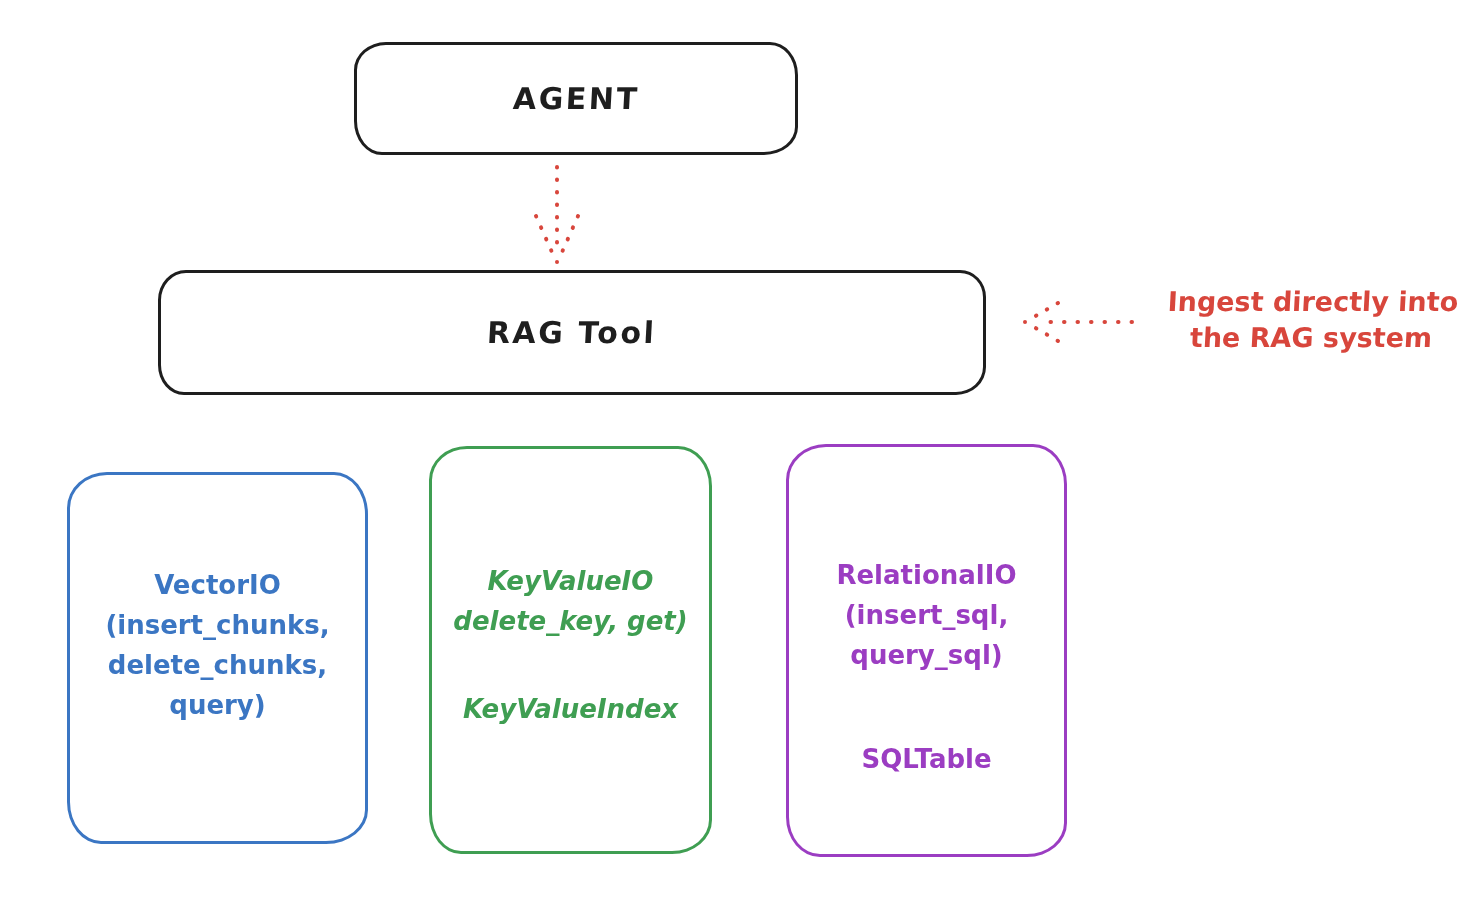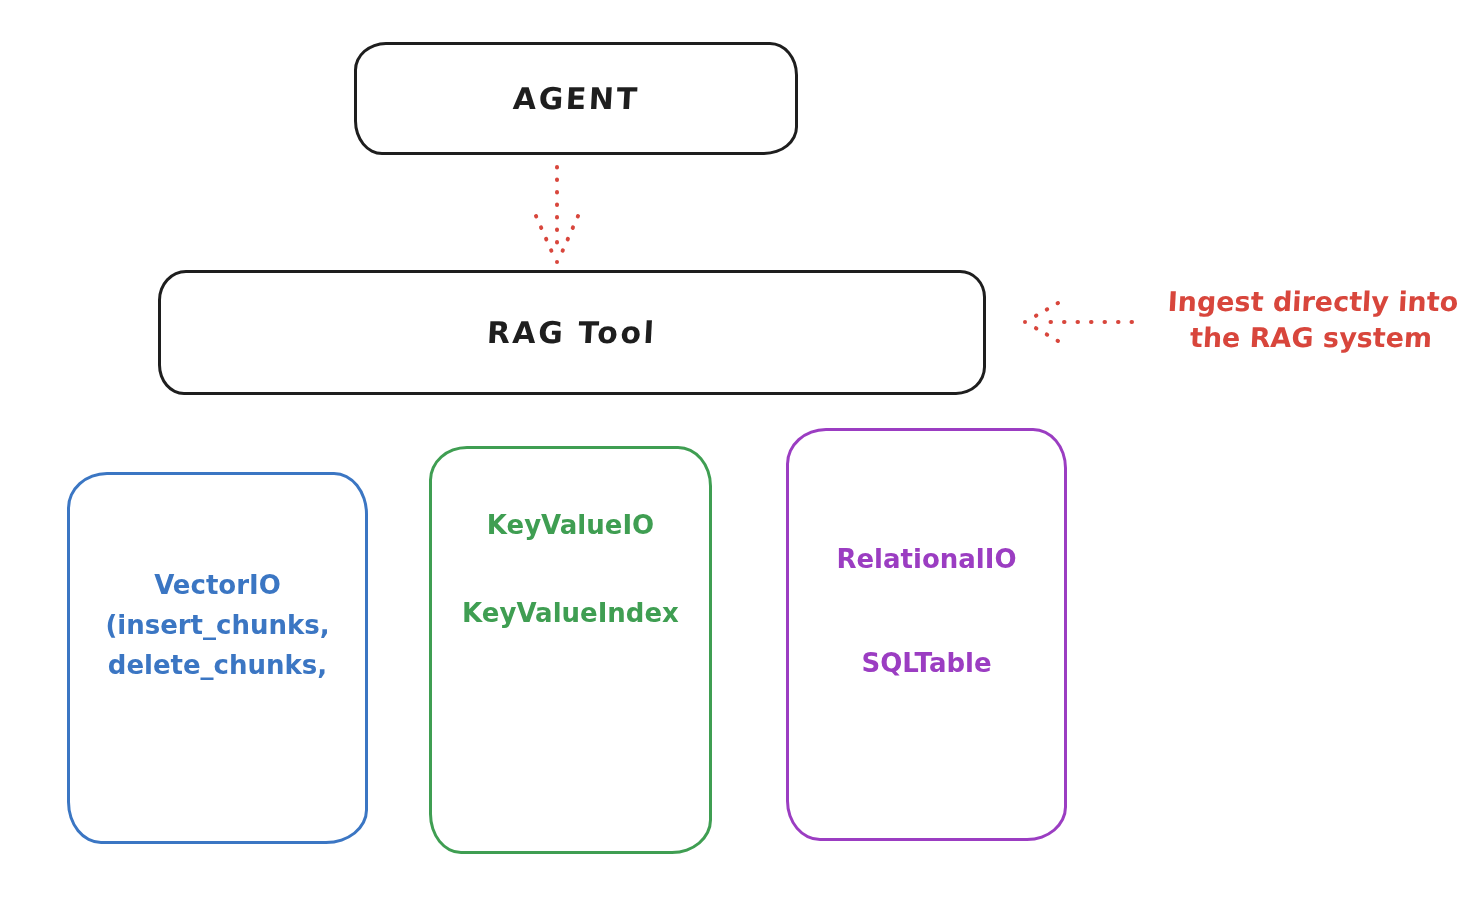--- a/index.html
+++ b/index.html
@@ -92,26 +92,27 @@
   .storage-box.vector {
     left: 67px; top: 472px; width: 301px; height: 372px;
     border-radius: 40px 34px 42px 34px / 36px 42px 34px 42px;
     padding-top: 90px;
   }
   .storage-box.vector .index-label { margin-top: 42px; }
 
   .storage-box.keyvalue {
     left: 429px; top: 446px; width: 283px; height: 408px;
     border-radius: 38px 34px 40px 32px / 34px 40px 34px 40px;
-    padding-top: 56px;
+    padding-top: 112px;
+    font-style: italic;
   }
   .storage-box.keyvalue .index-label { margin-top: 48px; }
 
   .storage-box.relational {
-    left: 786px; top: 428px; width: 281px; height: 413px;
+    left: 786px; top: 444px; width: 281px; height: 413px;
     border-radius: 40px 34px 40px 34px / 36px 40px 34px 40px;
     padding-top: 108px;
   }
   .storage-box.relational .index-label { margin-top: 64px; }
 </style>
 </head>
 <body style="--ink: #1e1e1e; --red: #d8463c; --blue: #3b76c3; --green: #3f9e52; --purple: #9b3dc2; --background: #ffffff;">
 
 <div class="node-box agent">
   <span class="node-label">AGENT</span>
@@ -139,28 +140,32 @@
 <div class="annotation">
   <div>Ingest directly into</div>
   <div>the RAG system</div>
 </div>
 
 <div class="storage-box vector" style="--c: #3b76c3;">
   <div class="lines">
     <div>VectorIO</div>
     <div>(insert_chunks,</div>
     <div>delete_chunks,</div>
+    <div>query)</div>
   </div>
 </div>
 
 <div class="storage-box keyvalue" style="--c: #3f9e52;">
   <div class="lines">
     <div>KeyValueIO</div>
+    <div>delete_key, get)</div>
   </div>
   <div class="index-label">KeyValueIndex</div>
 </div>
 
 <div class="storage-box relational" style="--c: #9b3dc2;">
   <div class="lines">
     <div>RelationalIO</div>
+    <div>(insert_sql,</div>
+    <div>query_sql)</div>
   </div>
   <div class="index-label">SQLTable</div>
 </div>
 
 </body></html>

